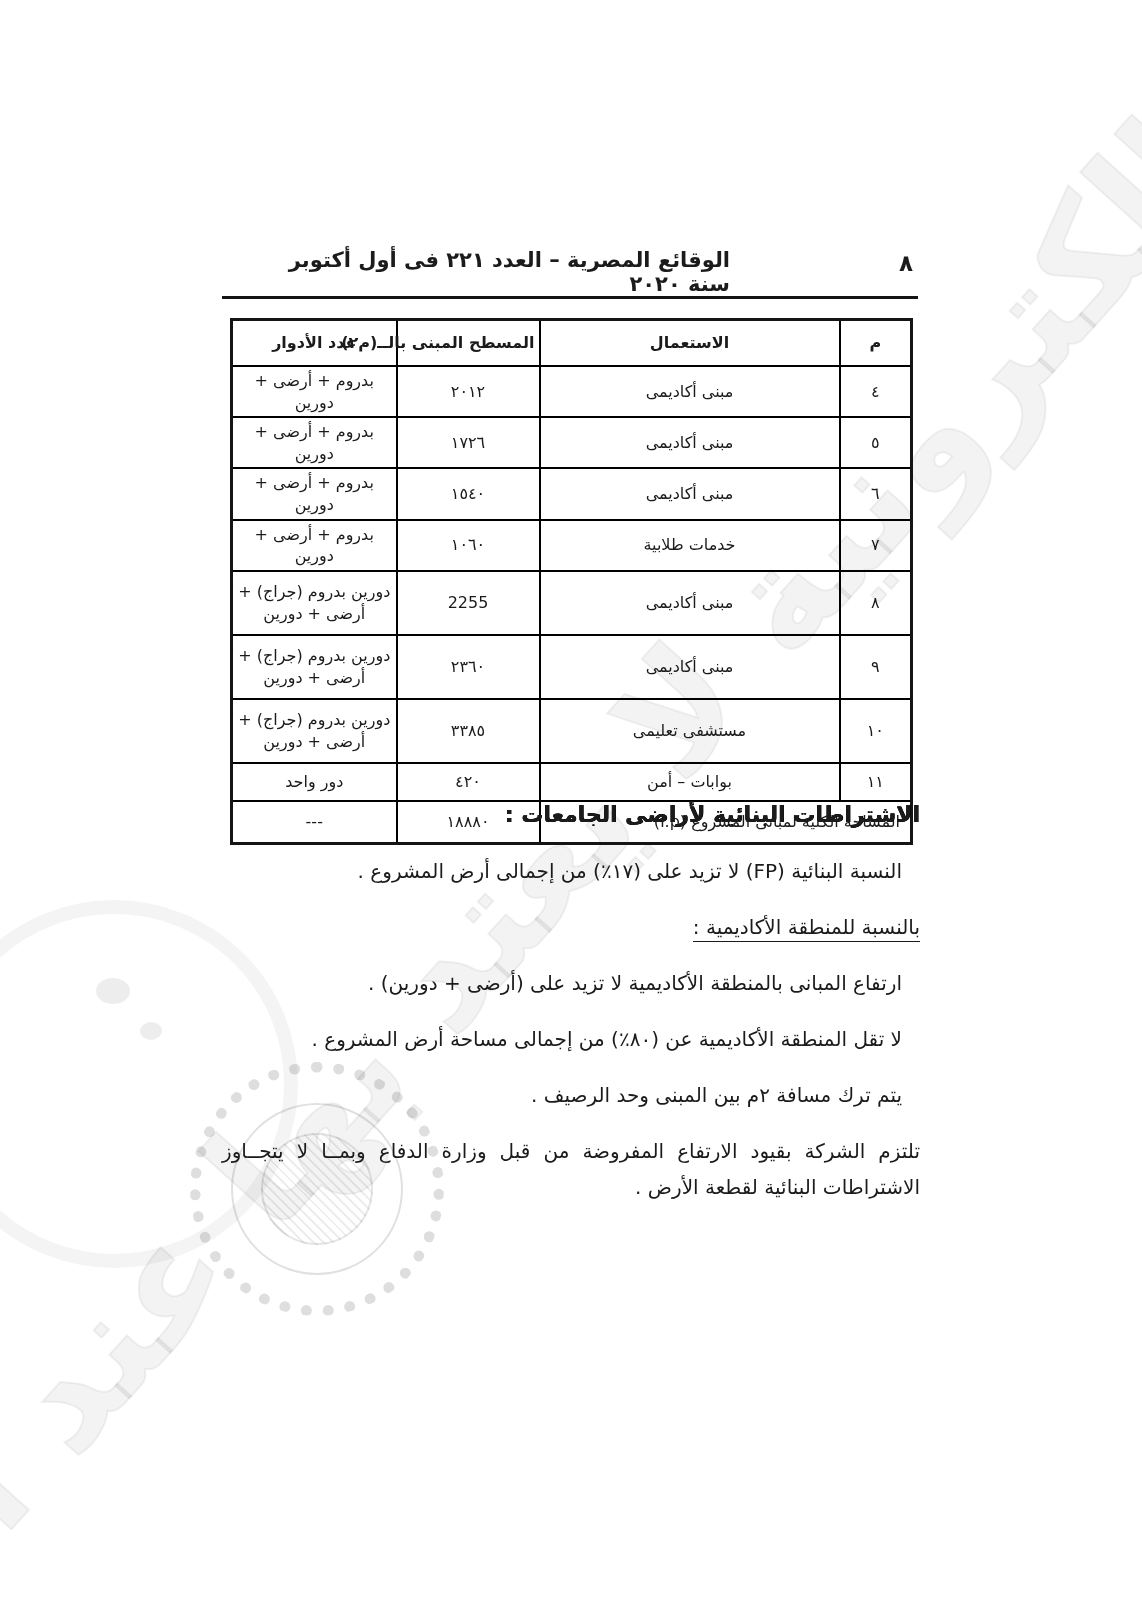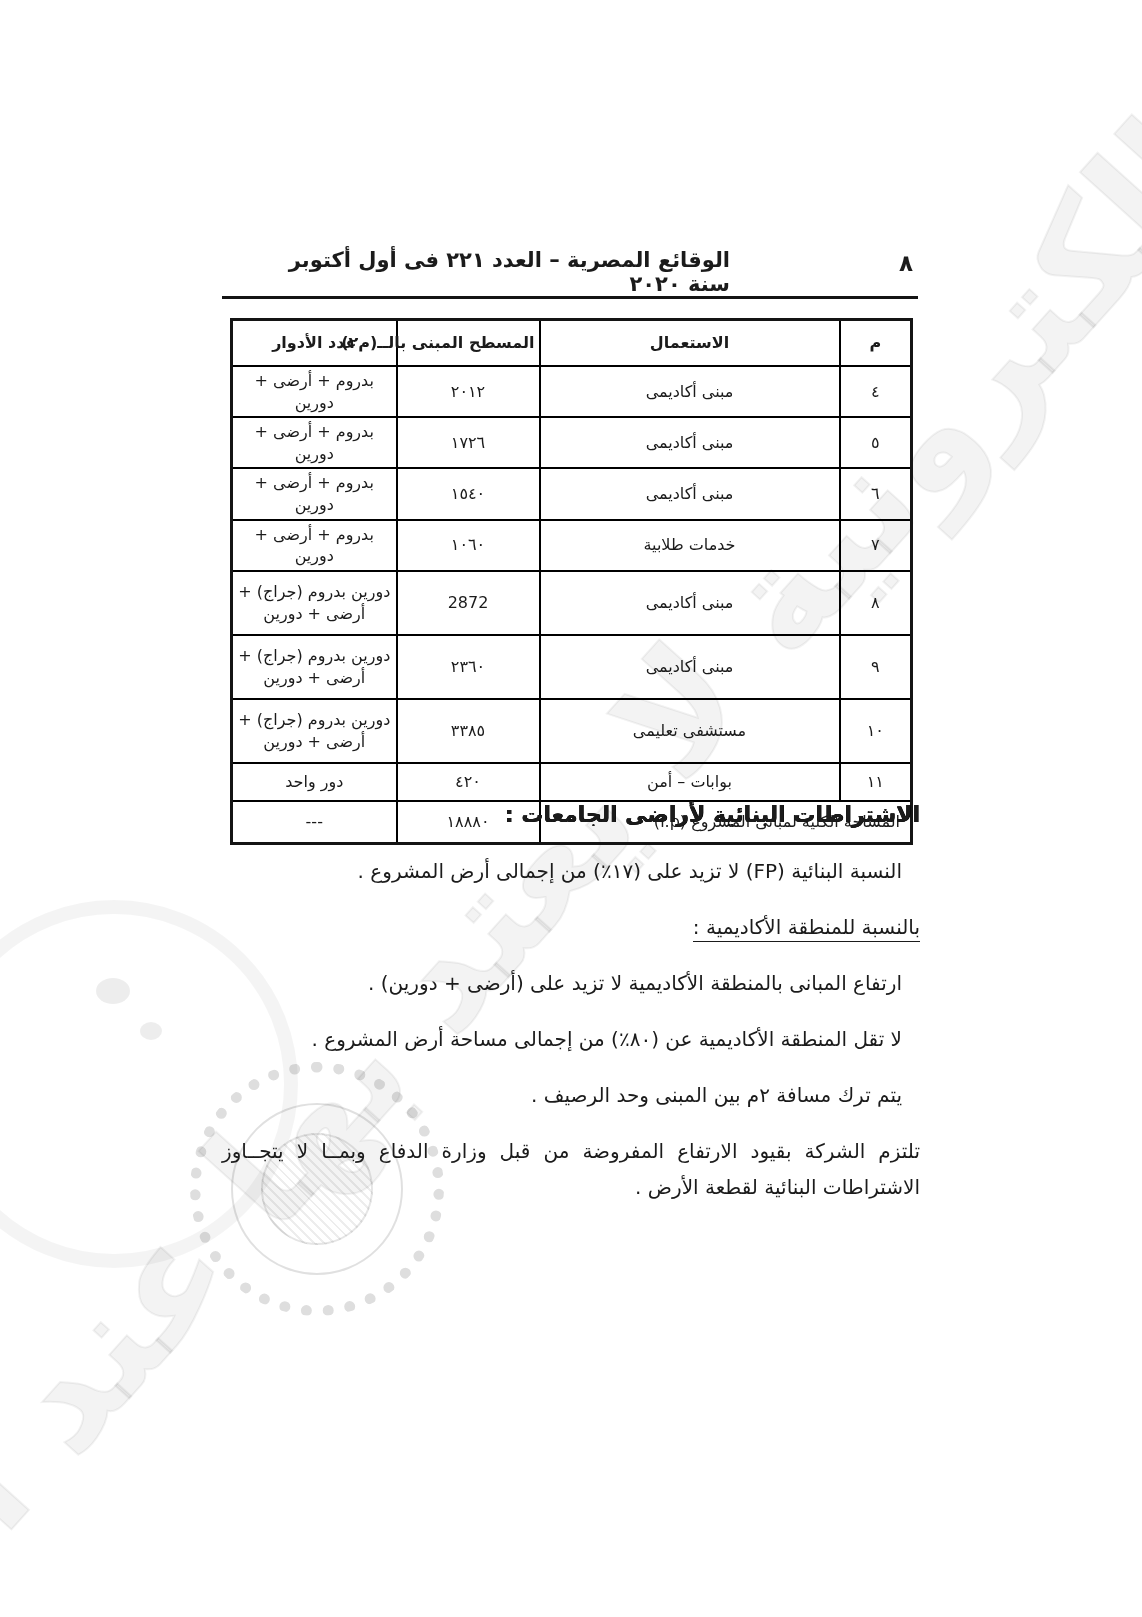--- a/index.html
+++ b/index.html
@@ -146,21 +146,21 @@
   </tr>
   <tr class="r-single">
     <td>٧</td>
     <td>خدمات طلابية</td>
     <td>١٠٦٠</td>
     <td>بدروم + أرضى + دورين</td>
   </tr>
   <tr class="r-double">
     <td>٨</td>
     <td>مبنى أكاديمى</td>
-    <td>2872</td>
+    <td>2255</td>
     <td>دورين بدروم (جراج) + أرضى + دورين</td>
   </tr>
   <tr class="r-double">
     <td>٩</td>
     <td>مبنى أكاديمى</td>
     <td>٢٣٦٠</td>
     <td>دورين بدروم (جراج) + أرضى + دورين</td>
   </tr>
   <tr class="r-double">
     <td>١٠</td>

